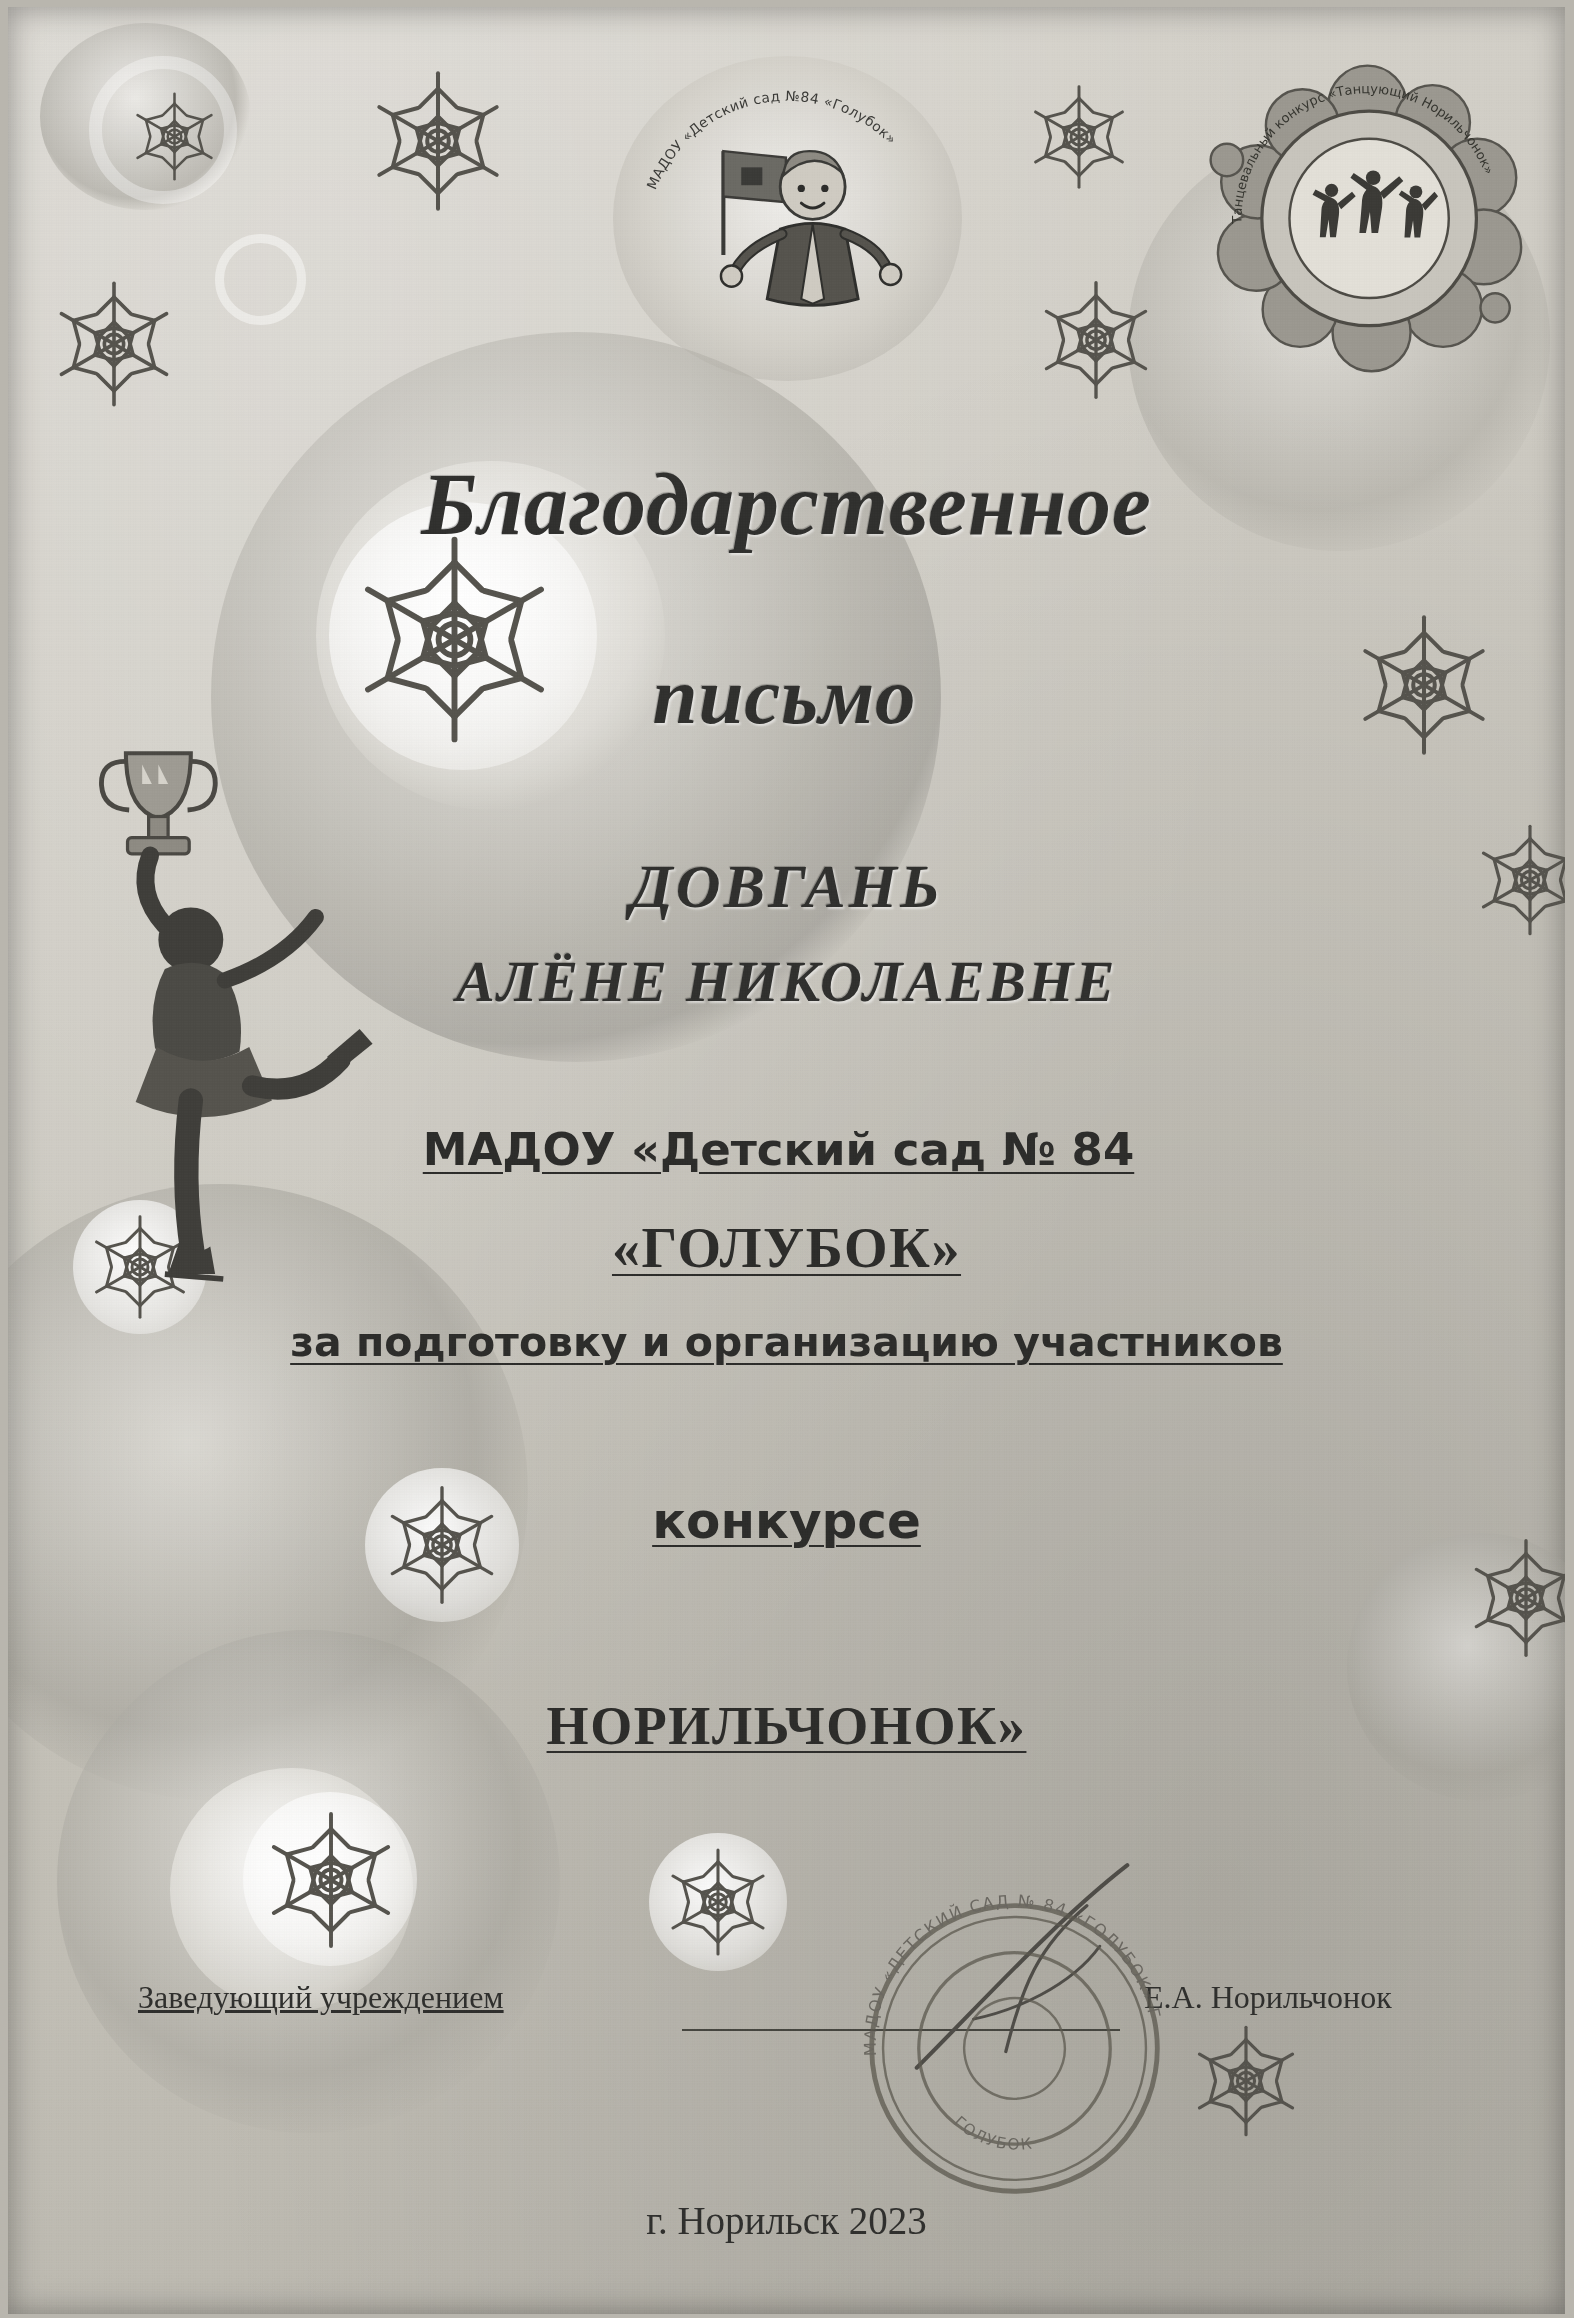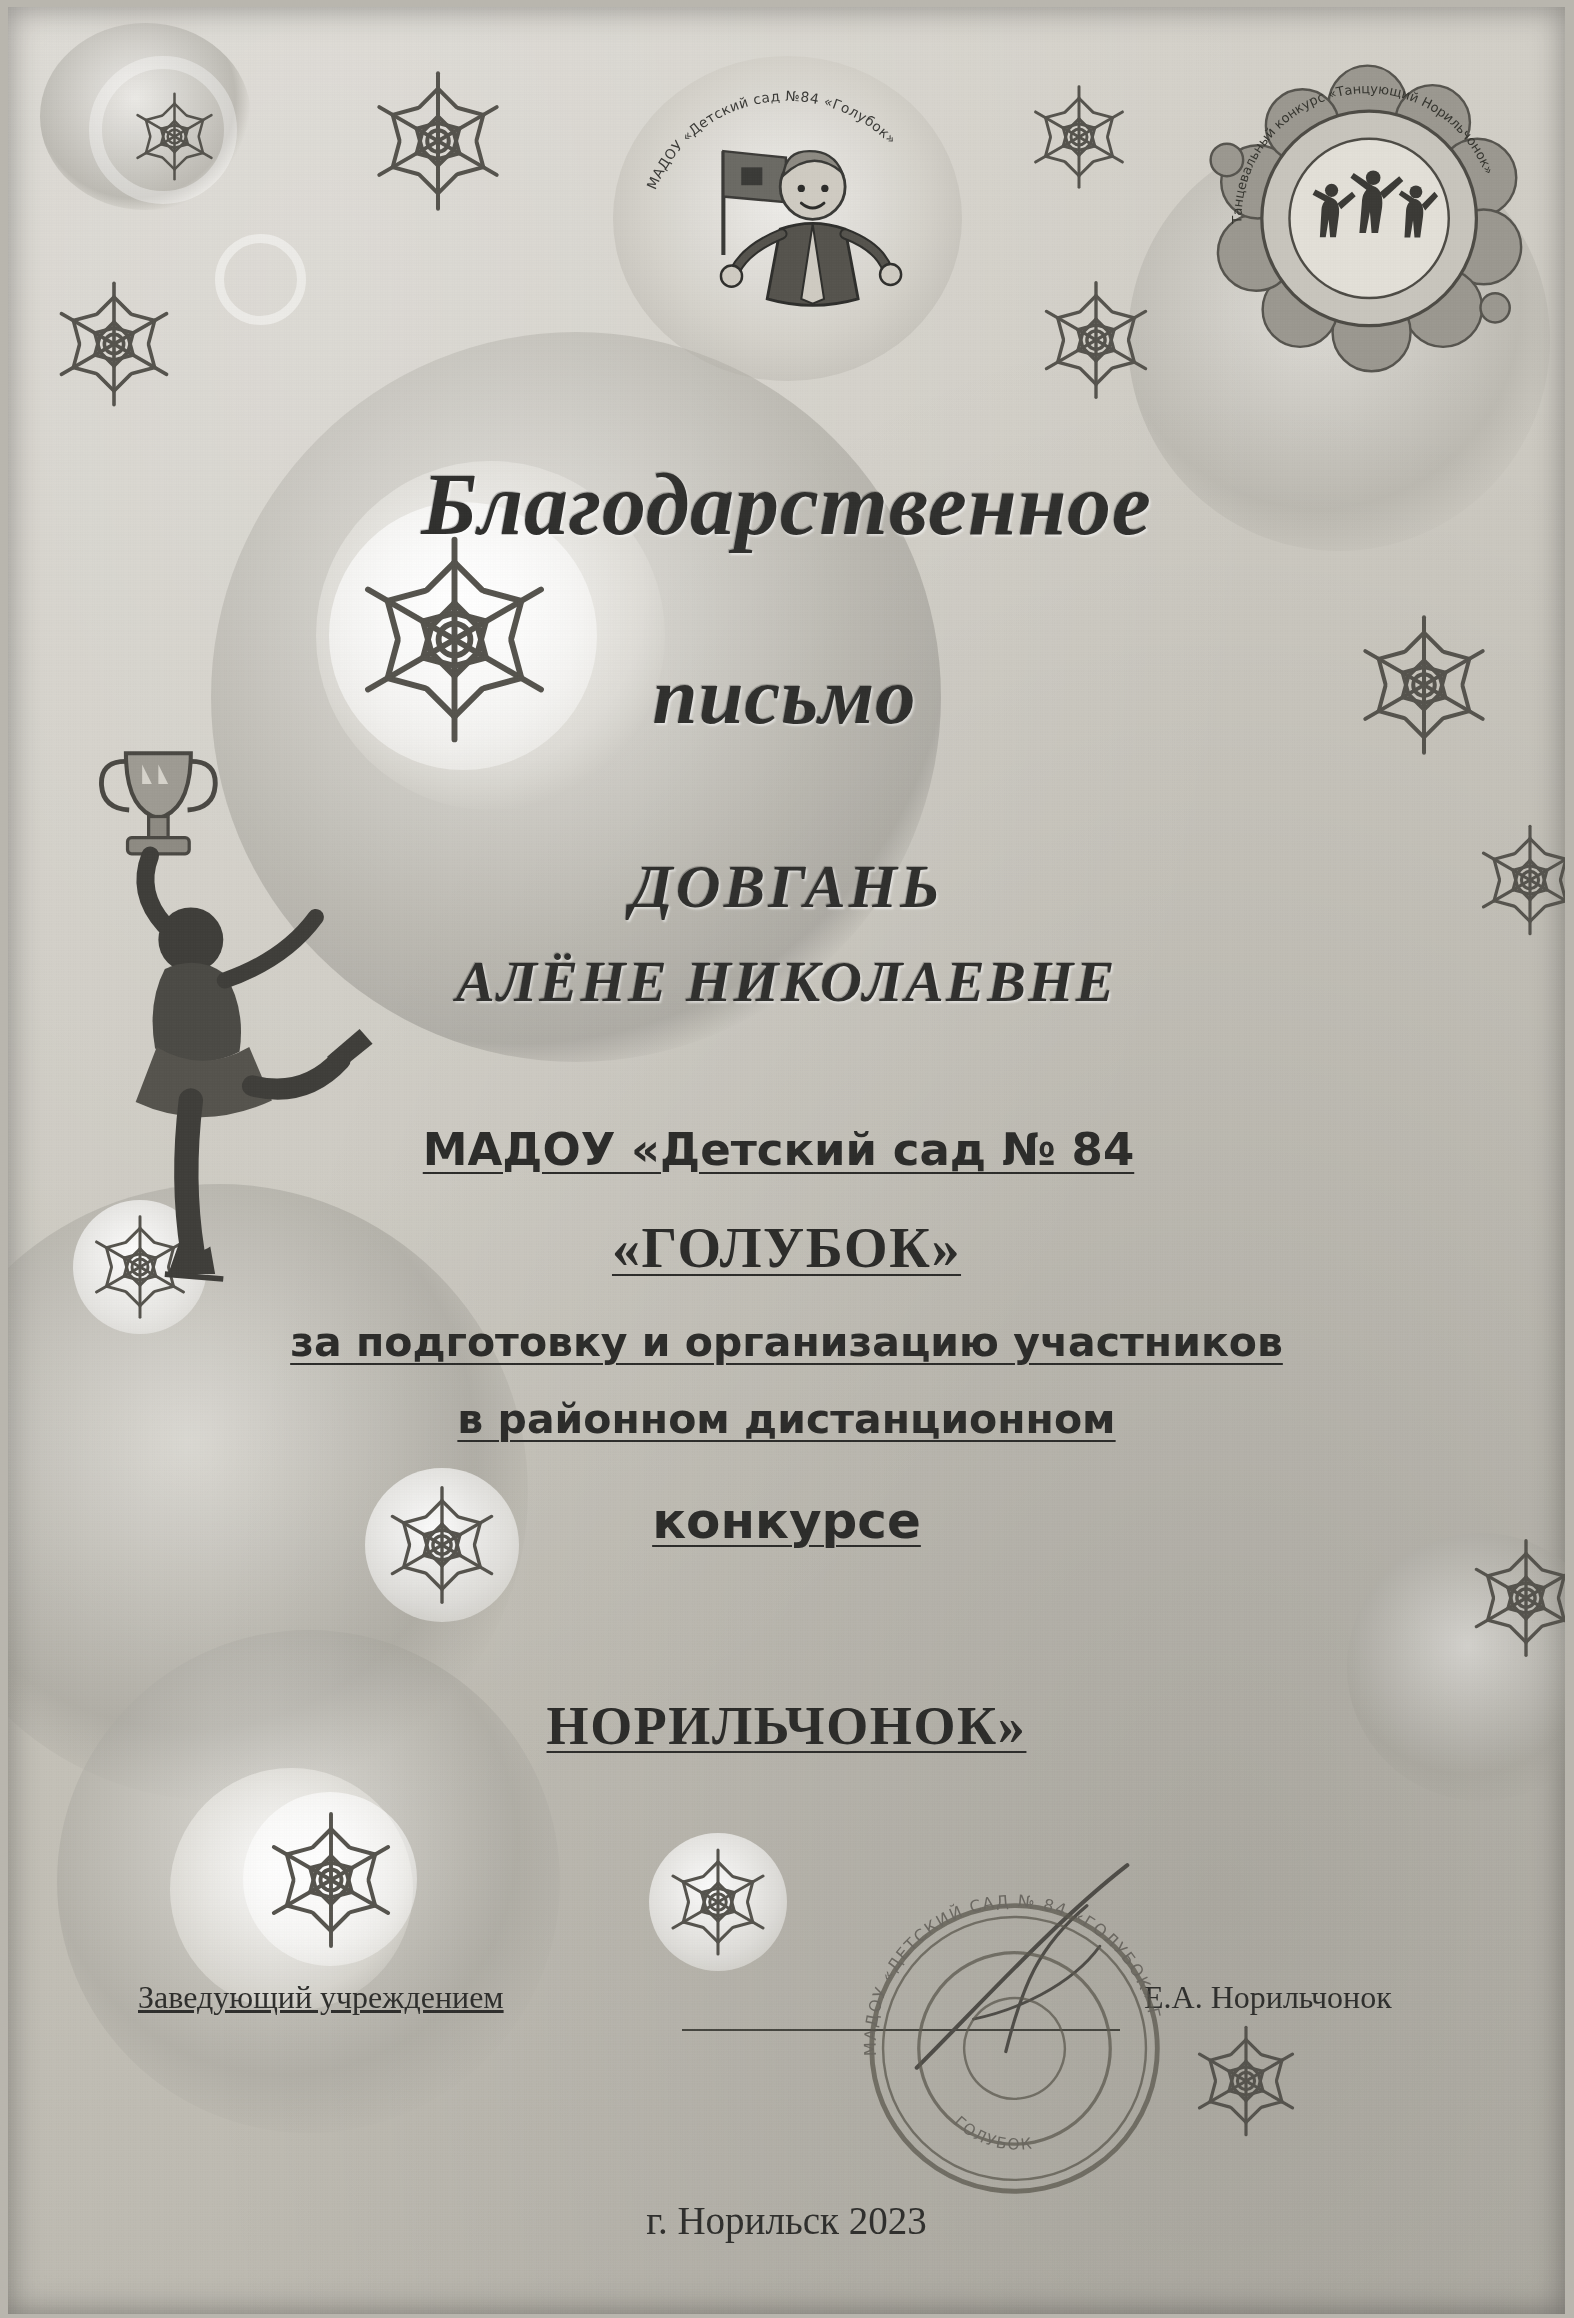--- a/index.html
+++ b/index.html
@@ -423,21 +423,20 @@
     </div>
 
     <div class="txt script t-title1">Благодарственное</div>
     <div class="txt script t-title2">письмо</div>
     <div class="txt script t-name1">ДОВГАНЬ</div>
     <div class="txt script t-name2">АЛЁНЕ НИКОЛАЕВНЕ</div>
 
     <div class="txt sans t-org1">МАДОУ «Детский сад № 84</div>
     <div class="txt sans t-org2">«ГОЛУБОК»</div>
     <div class="txt sans t-for1">за подготовку и организацию участников</div>
-    <div class="txt sans t-for2">в районном дистанционном</div>
     <div class="txt sans t-konk">конкурсе</div>
     <div class="txt sans t-comp2">НОРИЛЬЧОНОК»</div>
 
     <div class="txt t-signpos">Заведующий учреждением</div>
     <div class="sign-line"></div>
     <div class="txt t-signname">Е.А.  Норильчонок</div>
 
     <div id="signature">
       <svg width="268" height="243" viewBox="0 0 330 300">
         <path d="M40,270 C120,190 210,90 300,20" stroke="#4e4c47" stroke-width="5" fill="none" stroke-linecap="round"></path>

